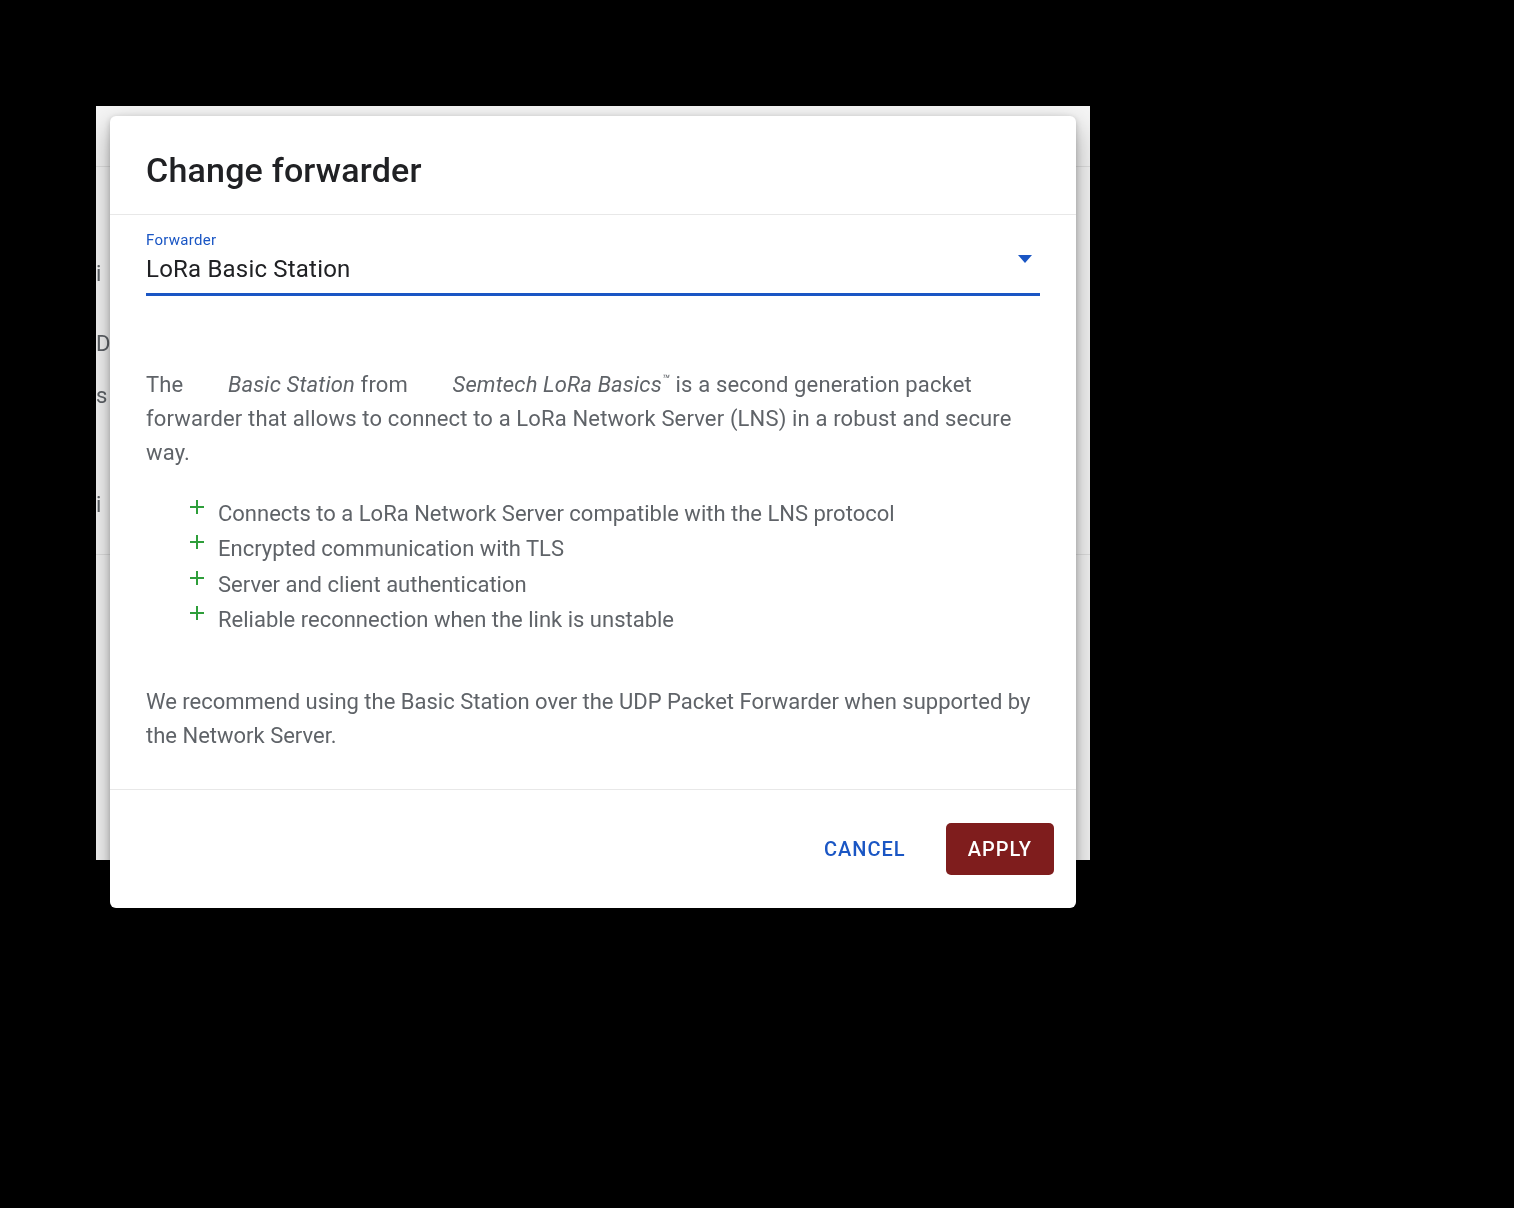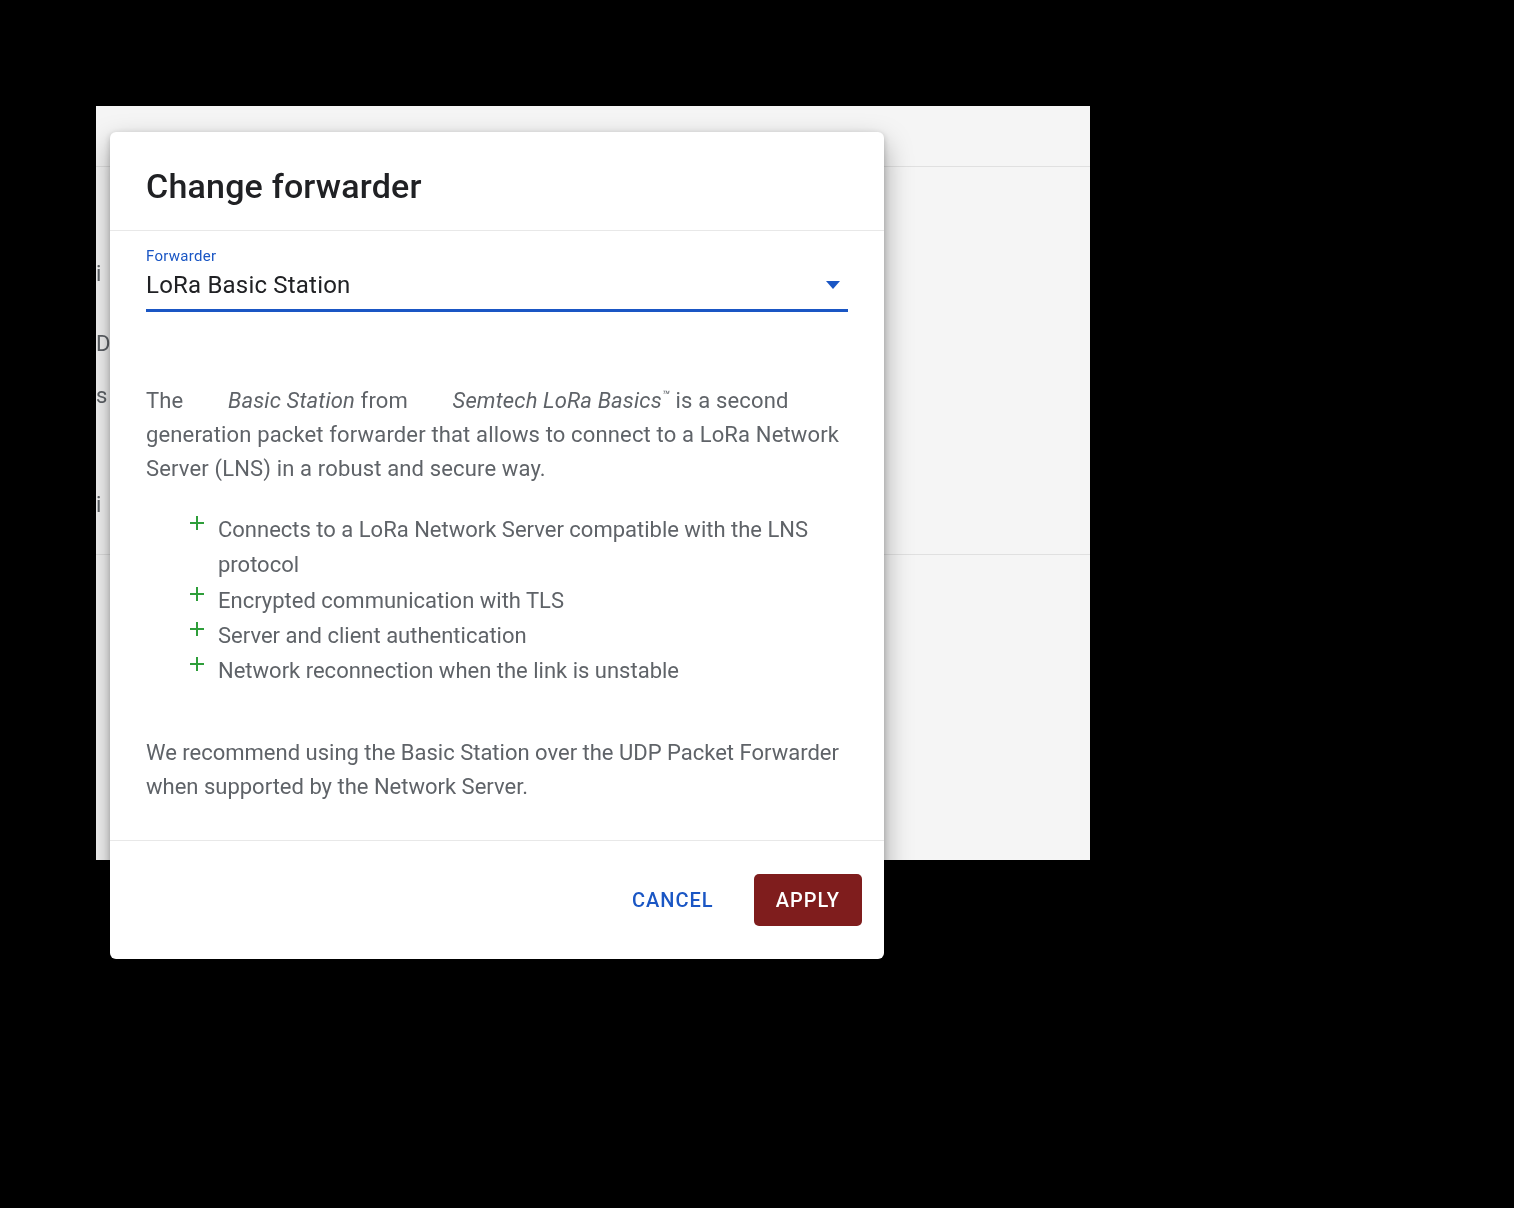--- a/index.html
+++ b/index.html
@@ -15,22 +15,22 @@
     color: #5f6368;
     font-size: 22px;
     letter-spacing: .2px;
   }
   .bt1 { left: 0; top: 155px; }
   .bt2 { left: 0; top: 225px; }
   .bt3 { left: 0; top: 277px; }
   .bt4 { left: 0; top: 386px; }
   .dialog {
     position: absolute;
-    left: 14px; top: 26px;
-    width: 774px;
+    left: 14px; top: 10px;
+    width: 966px;
     background: #fff;
     border-radius: 6px;
     box-shadow: 0 12px 28px rgba(0,0,0,.35), 0 2px 6px rgba(0,0,0,.2);
     overflow: hidden;
   }
   .dialog-header {
     padding: 34px 36px 24px 36px;
     border-bottom: 1px solid #e8e8e8;
   }
   .dialog-title {
@@ -46,21 +46,21 @@
     position: relative;
     padding-top: 8px;
   }
   .field-label {
     font-size: 15px;
     color: #1a56c4;
     letter-spacing: .3px;
   }
   .select-row {
     display: flex;
-    align-items: center;
+    align-items: flex-start;
     justify-content: space-between;
     padding: 6px 2px 10px 0;
     border-bottom: 3px solid #1a56c4;
     cursor: pointer;
   }
   .select-value {
     font-size: 24px;
     color: #202124;
     letter-spacing: .2px;
   }
@@ -190,21 +190,21 @@
               </svg>
             </span>
           <span>Server and client authentication</span>
         </li>
         <li>
           <span class="plus">
               <svg viewBox="0 0 16 16">
                 <path d="M7 1h2v14H7zM1 7h14v2H1z" fill="#2e9e3a"></path>
               </svg>
             </span>
-          <span>Network reconnection when the link is unstable</span>
+          <span>Reliable reconnection when the link is unstable</span>
         </li>
       </ul>
 
       <p class="reco">We recommend using the Basic Station over the UDP Packet Forwarder when supported by the Network Server.</p>
     </div>
 
     <div class="dialog-actions">
       <button class="btn btn-text">Cancel</button>
       <button class="btn btn-primary">Apply</button>
     </div>

